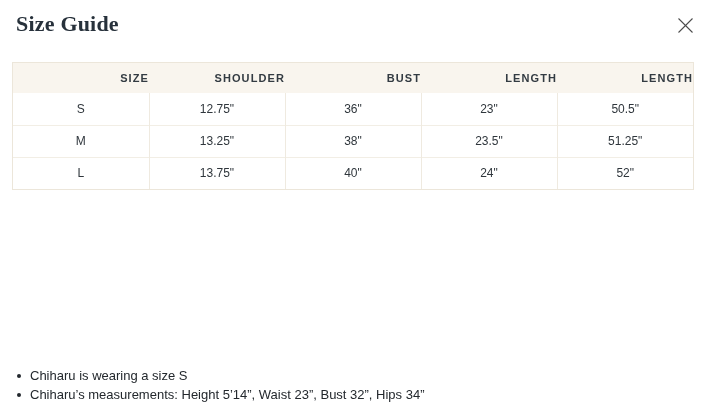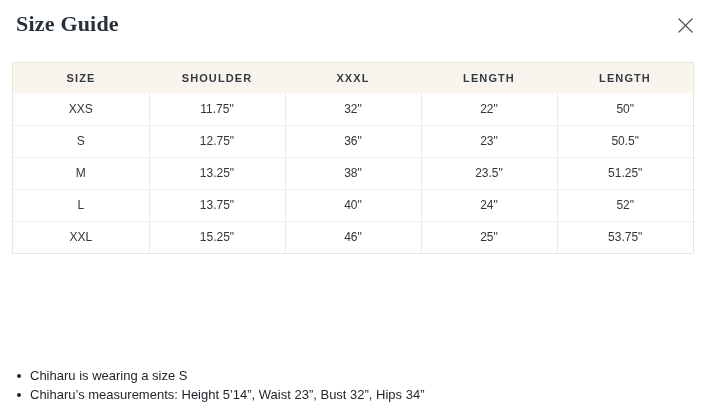--- a/index.html
+++ b/index.html
@@ -37,21 +37,21 @@
     position:absolute;left:12px;top:62px;width:682px;
     border:1px solid var(--border-outer,#ece6da);
     background:#fff;
   }
   table{width:100%;border-collapse:collapse;table-layout:fixed;}
   thead th{
     background:var(--header-bg,#f9f5ee);
     height:30px;
     font-size:11px;font-weight:700;letter-spacing:1.1px;
     color:var(--header-text,#333b42);
-    text-align:center;vertical-align:middle;
+    text-align:right;vertical-align:middle;
     border:none;
   }
   tbody td{
     height:32px;text-align:center;vertical-align:middle;
     font-size:12px;color:var(--cell-text,#2f363c);
     border-top:1px solid var(--border-row,#f2eee5);
   }
   tbody td + td{border-left:1px solid var(--border-col,#efeae0);}
   tbody tr:first-child td{border-top:none;}
   .notes{
@@ -82,33 +82,26 @@
     </svg>
   </span>
 </button>
 
 <div class="size-table-wrap">
   <table>
     <thead>
       <tr>
         <th>SIZE</th>
         <th>SHOULDER</th>
-        <th>XXXL</th>
+        <th>BUST</th>
         <th>LENGTH</th>
         <th>LENGTH</th>
       </tr>
     </thead>
     <tbody>
-      <tr>
-        <td>XXS</td>
-        <td>11.75"</td>
-        <td>32"</td>
-        <td>22"</td>
-        <td>50"</td>
-      </tr>
       <tr>
         <td>S</td>
         <td>12.75"</td>
         <td>36"</td>
         <td>23"</td>
         <td>50.5"</td>
       </tr>
       <tr>
         <td>M</td>
         <td>13.25"</td>
@@ -116,27 +109,20 @@
         <td>23.5"</td>
         <td>51.25"</td>
       </tr>
       <tr>
         <td>L</td>
         <td>13.75"</td>
         <td>40"</td>
         <td>24"</td>
         <td>52"</td>
       </tr>
-      <tr>
-        <td>XXL</td>
-        <td>15.25"</td>
-        <td>46"</td>
-        <td>25"</td>
-        <td>53.75"</td>
-      </tr>
     </tbody>
   </table>
 </div>
 
 <ul class="notes">
   <li>Chiharu is wearing a size S</li>
   <li>Chiharu’s measurements: Height 5’14”, Waist 23”, Bust 32”, Hips 34”</li>
 </ul>
 
 </body></html>

